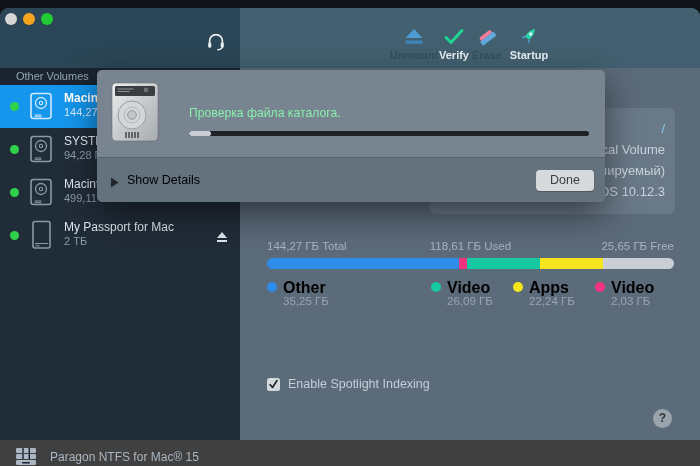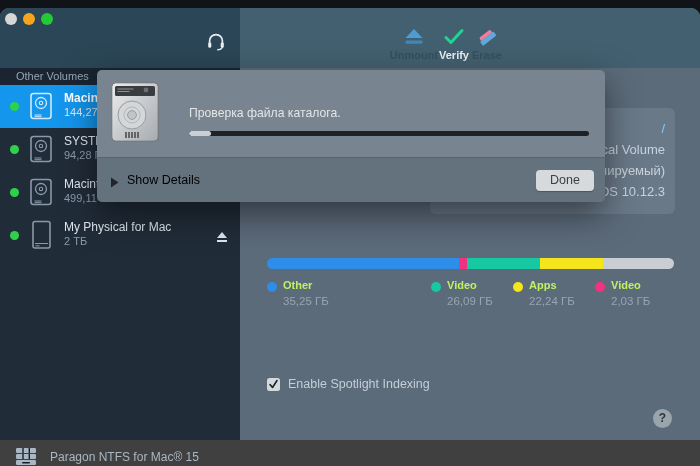--- a/index.html
+++ b/index.html
@@ -35,36 +35,36 @@
   .card div{font-size:13px;line-height:21px;color:#c9d3dc;white-space:nowrap;}
   .card .mount{color:#8cc8f2;}
   .stor-labels{left:267px;top:232px;width:407px;height:14px;font-size:11.5px;color:#a7b4c0;}
   .stor-labels .l{position:absolute;left:0;}
   .stor-labels .c{position:absolute;left:0;width:100%;text-align:center;}
   .stor-labels .r{position:absolute;right:0;}
   .stor-bar{left:267px;top:250px;width:407px;height:11px;border-radius:5.5px;overflow:hidden;display:flex;}
   .stor-bar div{height:100%;}
   .leg{position:absolute;top:270px;width:80px;height:34px;}
   .leg-dot{position:absolute;left:0;top:4px;width:10px;height:10px;border-radius:50%;}
-  .leg-lab{position:absolute;left:16px;top:1px;font-size:11px;font-weight:bold;color:#bef264;white-space:nowrap;}
+  .leg-lab{position:absolute;left:16px;top:1px;font-size:16px;font-weight:bold;color:#000000;white-space:nowrap;}
   .leg-val{position:absolute;left:16px;top:17px;font-size:11.5px;color:#97a5b2;white-space:nowrap;}
   .chk-box{left:267px;top:370px;width:13px;height:13px;background:#d3dade;border-radius:2.5px;display:flex;align-items:center;justify-content:center;}
   .chk-lab{left:288px;top:369px;font-size:12.5px;color:#c4ced7;}
   .help-btn{left:653px;top:401px;width:19px;height:19px;border-radius:50%;background:#99a4ad;color:#2e3338;font-size:12px;font-weight:bold;text-align:center;line-height:19px;}
   
   .bottombar{left:0;top:432px;width:700px;height:42px;background:#404040;}
   .brand-ic{position:absolute;left:16px;top:8px;}
   .brand-tx{position:absolute;left:50px;top:10px;font-size:12px;color:#aab6c1;}
   
   .dialog{left:97px;top:62px;width:508px;height:132px;border-radius:5px;box-shadow:0 12px 34px rgba(0,0,0,.5);}
   .dlg-top{position:absolute;left:0;top:0;width:508px;height:87px;background:#78848f;border-radius:5px 5px 0 0;}
   .dlg-bot{position:absolute;left:0;top:87px;width:508px;height:45px;background:#64727e;border-radius:0 0 5px 5px;border-top:1px solid #566470;box-sizing:border-box;}
   .dlg-ic{position:absolute;left:14px;top:12px;}
   .dlg-title{position:absolute;left:92px;top:12px;font-size:13.5px;font-weight:bold;color:#171c21;white-space:nowrap;}
-  .dlg-status{position:absolute;left:92px;top:36px;font-size:12.2px;color:#e5e5e5;}
+  .dlg-status{position:absolute;left:92px;top:36px;font-size:12.2px;color:#86efac;}
   .dlg-prog{position:absolute;left:92px;top:61px;width:400px;height:5px;background:#1e2226;border-radius:2.5px;overflow:hidden;}
   .dlg-prog div{height:100%;background:#c9cfd5;border-radius:2.5px;}
   .dlg-tri{position:absolute;left:13px;top:16px;}
   .dlg-details{position:absolute;left:30px;top:15px;font-size:12.5px;color:#000000;}
   .done-btn{position:absolute;right:11px;top:12px;width:58px;height:21px;background:#d7dadd;border-radius:4px;font-size:12.5px;color:#3c4043;text-align:center;line-height:21px;box-shadow:0 1px 1px rgba(0,0,0,.25);}
 </style>
 </head>
 <body>
 
 <div class="window">
@@ -107,20 +107,33 @@
     <div class="tb-ic">
       <svg width="20" height="18" viewBox="0 0 20 18">
         <g transform="rotate(-38 10 9)">
           <rect x="1.5" y="8.5" width="17" height="5" rx="1" fill="#5fa9dc"></rect>
           <path d="M3 8.5 v-2 a1.6 1.6 0 0 1 1.6-1.6 h10.8 a1.6 1.6 0 0 1 1.6 1.6 v2 Z" fill="#ef7d9b"></path>
         </g>
       </svg>
     </div>
     <div class="tb-lab">Erase</div>
   </div>
+  <div class="tb-btn" style="left:499px">
+    <div class="tb-ic">
+      <svg width="20" height="20" viewBox="0 0 20 20">
+        <g transform="rotate(40 10 10)">
+          <path d="M10 1 C12.8 4 13.4 9 12.4 13 h-4.8 C6.6 9 7.2 4 10 1 Z" fill="#2bd3a8"></path>
+          <circle cx="10" cy="7.3" r="1.7" fill="#dff3ff"></circle>
+          <path d="M7.6 11.5 L4.8 16 l3.2-1.2" fill="#4d9cd4"></path>
+          <path d="M12.4 11.5 L15.2 16 l-3.2-1.2" fill="#4d9cd4"></path>
+        </g>
+      </svg>
+    </div>
+    <div class="tb-lab">Startup</div>
+  </div>
 
   <div class="abs sidebar"></div>
   <div class="abs sb-header">Other Volumes</div>
 
   <div class="vrow selected" style="top:77px">
     <span class="vdot"></span>
     <span class="vicon">
       <svg width="30" height="30" viewBox="0 0 30 30" fill="none" stroke="currentColor">
         <rect x="5" y="2.5" width="20" height="25" rx="2.5" stroke-width="1.6"></rect>
         <circle cx="15" cy="12" r="5.5" stroke-width="1.3"></circle>
@@ -162,37 +175,42 @@
 
   <div class="vrow" style="top:206px">
     <span class="vdot"></span>
     <span class="vicon">
       <svg width="30" height="30" viewBox="0 0 30 30" fill="none" stroke="currentColor">
         <rect x="7" y="1.5" width="17" height="26.5" rx="2" stroke-width="1.6"></rect>
         <path d="M9 23.5 h13" stroke-width="1.2"></path>
         <path d="M9.5 25.8 h4" stroke-width="1"></path>
       </svg>
     </span>
-    <span class="vname">My Physical for Mac</span>
+    <span class="vname">My Passport for Mac</span>
     <span class="vsize">2 ТБ</span>
     <span class="veject">
       <svg width="12" height="12" viewBox="0 0 12 12">
         <path d="M6 1 L11 7 H1 Z" fill="#dfe7ee"></path>
         <rect x="1" y="9" width="10" height="2" fill="#dfe7ee"></rect>
       </svg>
     </span>
   </div>
 
   <div class="abs card">
     <div class="mount">/</div>
     <div>Physical Volume</div>
     <div>Mac OS Extended (журналируемый)</div>
     <div>macOS 10.12.3</div>
   </div>
 
+  <div class="abs stor-labels">
+    <span class="l">144,27 ГБ Total</span>
+    <span class="c">118,61 ГБ Used</span>
+    <span class="r">25,65 ГБ Free</span>
+  </div>
 
   <div class="abs stor-bar">
       <div style="width: 47.2%; background: rgb(46, 141, 232);"></div>
       <div style="width: 2%; background: rgb(242, 50, 126);"></div>
       <div style="width: 17.9%; background: rgb(23, 201, 162);"></div>
       <div style="width: 15.5%; background: rgb(245, 229, 28);"></div>
       <div style="width: 17.4%; background: rgb(201, 206, 212);"></div>
     </div>
 
   <div class="leg" style="left:267px">

